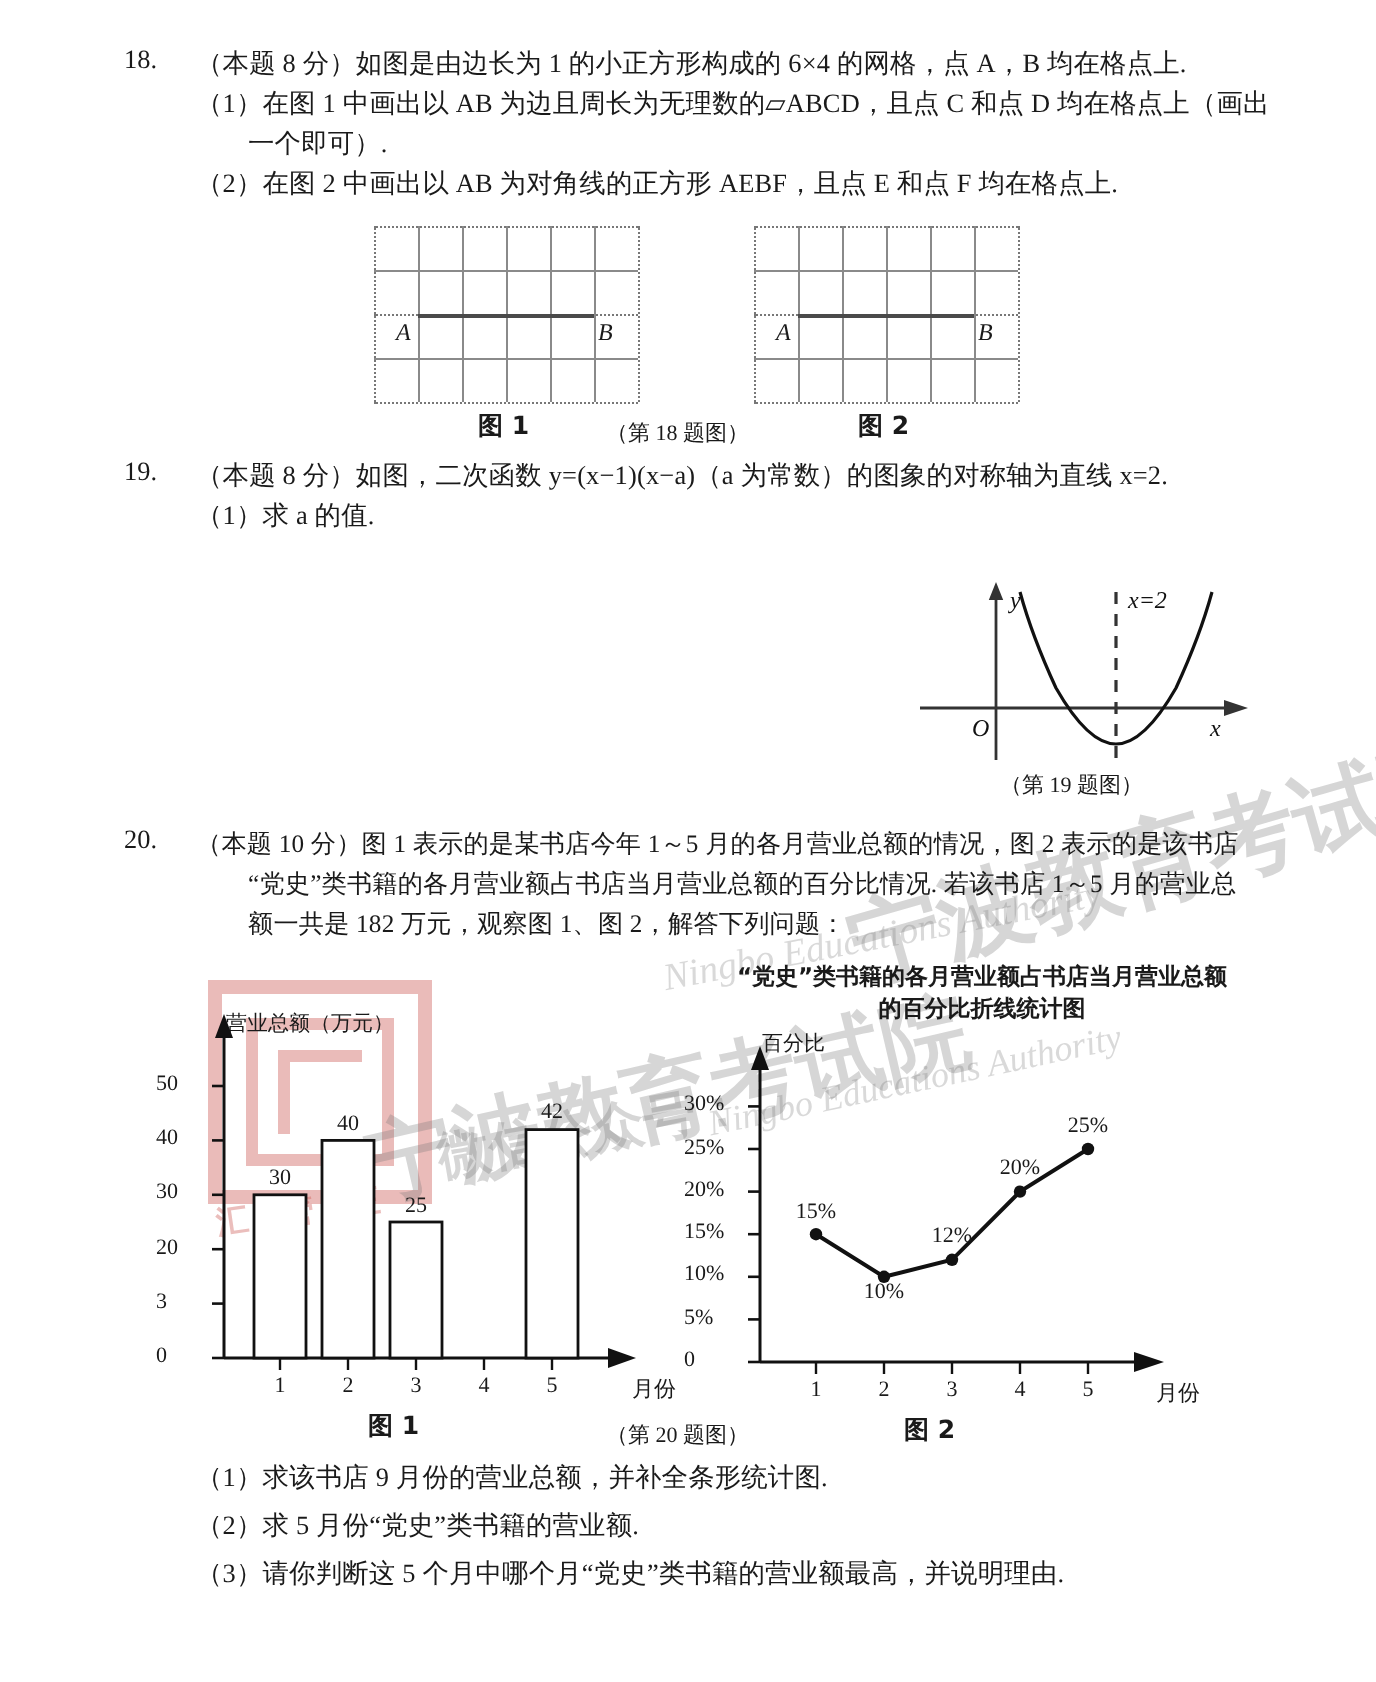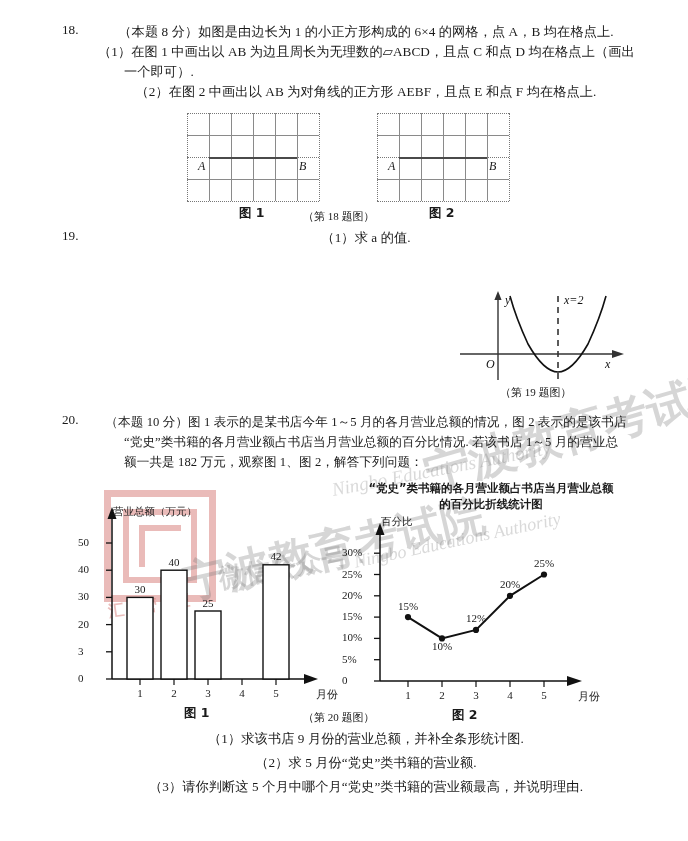--- a/index.html
+++ b/index.html
@@ -77,21 +77,21 @@
     font-size: 13.2px;
     line-height: 20px;
     white-space: nowrap;
     letter-spacing: 0.1px;
   }
   .qnum {
     position: absolute;
     left: 0;
     font-size: 13.2px;
   }
-  .indent1 { padding-left: 36px; text-align: center; }
+  .indent1 { padding-left: 36px; }
   .indent2 { padding-left: 62px; }
 
   
   .gridfig { position: absolute; }
   .gridbox {
     position: relative;
     width: 132px;
     height: 88px;
     box-sizing: content-box;
   }
@@ -238,20 +238,21 @@
       <div class="ptlabel" style="left:11px; top:46px;">A</div>
       <div class="ptlabel" style="left:112px; top:46px;">B</div>
     </div>
     <div class="figcap" style="left:52px; top:92px;">图 2</div>
   </div>
 
   <div class="figref" style="left:303px; top:209px;">（第 18 题图）</div>
 
   <div class="q-block" style="left:62px; top:228px; width:572px;">
     <div class="qnum" style="top:0;">19.</div>
+    <div class="qline indent1">（本题 8 分）如图，二次函数 y=(x−1)(x−a)（a 为常数）的图象的对称轴为直线 x=2.</div>
     <div class="qline indent1">（1）求 a 的值.</div>
   </div>
 
   <div class="parafig" style="left:452px; top:288px;">
     <svg width="180" height="96" viewBox="0 0 180 96">
 
       <line x1="46" y1="92" x2="46" y2="10" stroke="#333" stroke-width="1.4"></line>
       <polygon points="46,3 42.4,12 49.6,12" fill="#333"></polygon>
 
       <line x1="8" y1="66" x2="163" y2="66" stroke="#333" stroke-width="1.4"></line>

